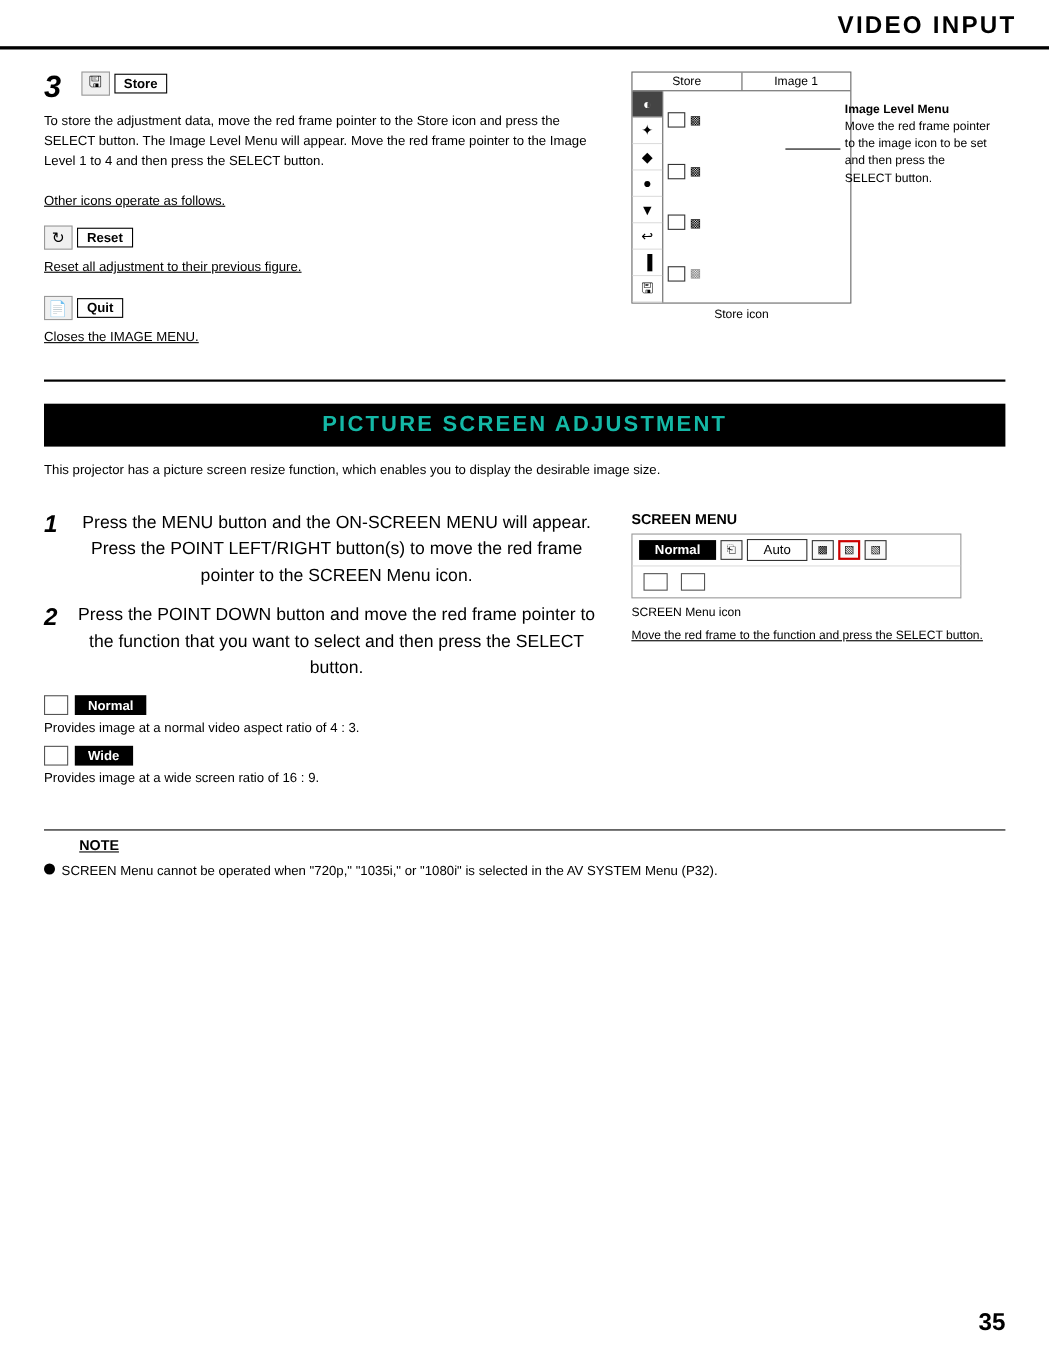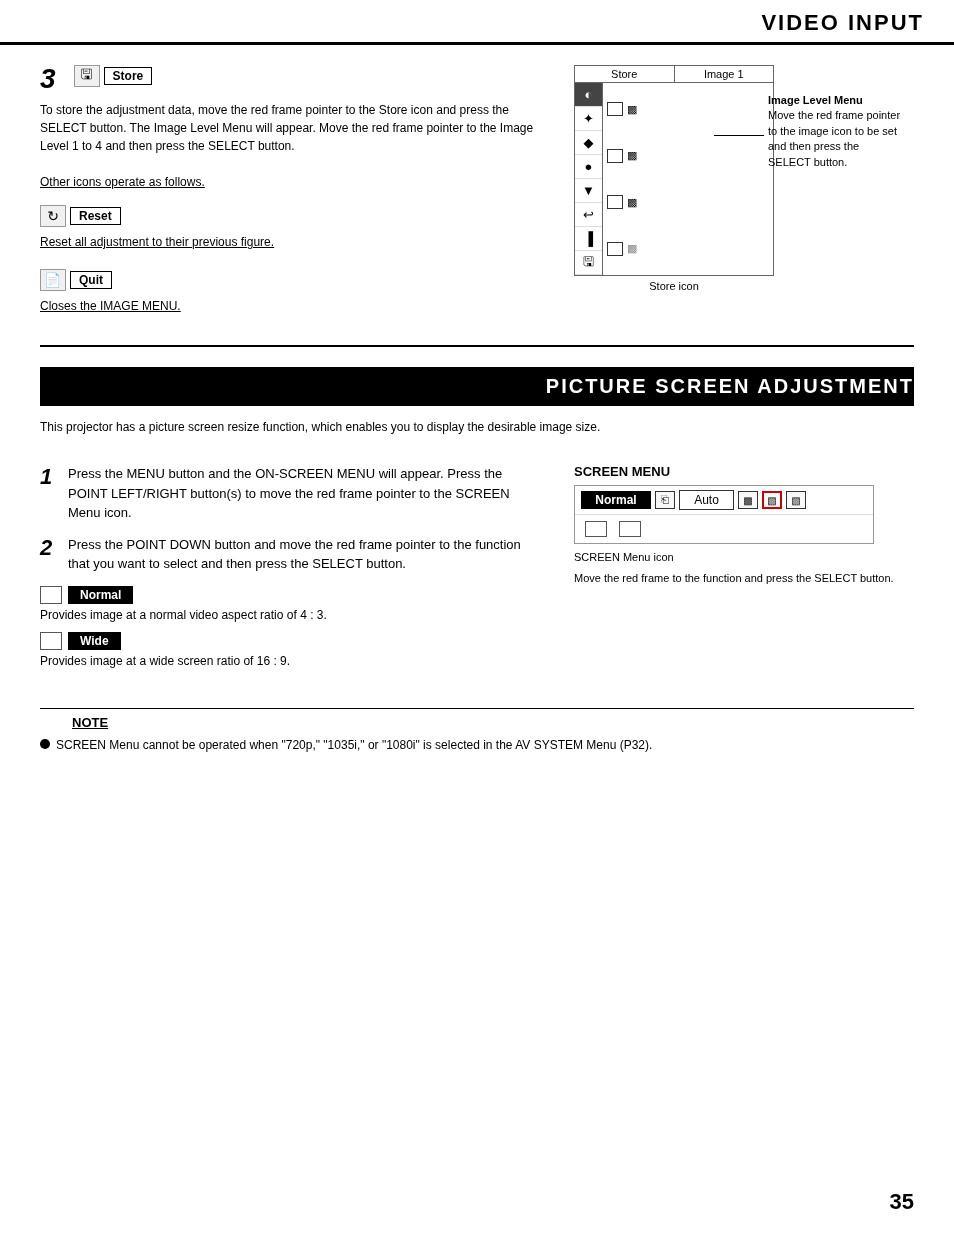--- a/index.html
+++ b/index.html
@@ -93,22 +93,22 @@
     
     .section-divider {
       height: 2px;
       background: #000;
       margin: 20px 0;
     }
 
     
     .psa-header {
       background: #000;
-      color: #ffffff;
-      text-align: right;
+      color: #14b8a6;
+      text-align: center;
       font-size: 20px;
       font-weight: bold;
       letter-spacing: 2px;
       padding: 8px 0;
       margin-bottom: 14px;
     }
 
     .psa-intro {
       font-size: 12px;
       margin-bottom: 30px;
@@ -130,22 +130,23 @@
       gap: 8px;
       margin-bottom: 12px;
     }
     .step-num-italic {
       font-size: 22px;
       font-style: italic;
       font-weight: bold;
       min-width: 20px;
     }
     .step-content {
-      font-size: 13px;
+      font-size: 16px;
       line-height: 1.5;
+      text-align: center;
     }
 
     
     .screen-menu-label {
       font-size: 13px;
       font-weight: bold;
       margin-bottom: 6px;
     }
     .screen-menu-box {
       border: 1px solid #999;
@@ -487,21 +488,21 @@
 
           <div class="screen-menu-row2">
             <span style="width:22px; height:16px; border:1px solid #555; display:inline-block; margin:2px 4px;"></span>
             <span style="width:22px; height:16px; border:1px solid #555; display:inline-block; margin:2px 4px;"></span>
           </div>
         </div>
 
         <div class="screen-menu-annotation">
           <span>SCREEN Menu icon</span>
         </div>
-        <div class="screen-menu-annotation" style="margin-top:6px;">Move the red frame to the function and press the SELECT button.</div>
+        <div class="screen-menu-annotation" style="margin-top:6px;text-decoration:underline;">Move the red frame to the function and press the SELECT button.</div>
       </div>
     </div>
 
     <div class="note-section">
       <p class="note-title">NOTE</p>
       <div class="note-item">
         <div class="bullet-circle"></div>
         <span>SCREEN Menu cannot be operated when "720p," "1035i," or "1080i" is selected in the AV SYSTEM Menu (P32).</span>
       </div>
     </div>

